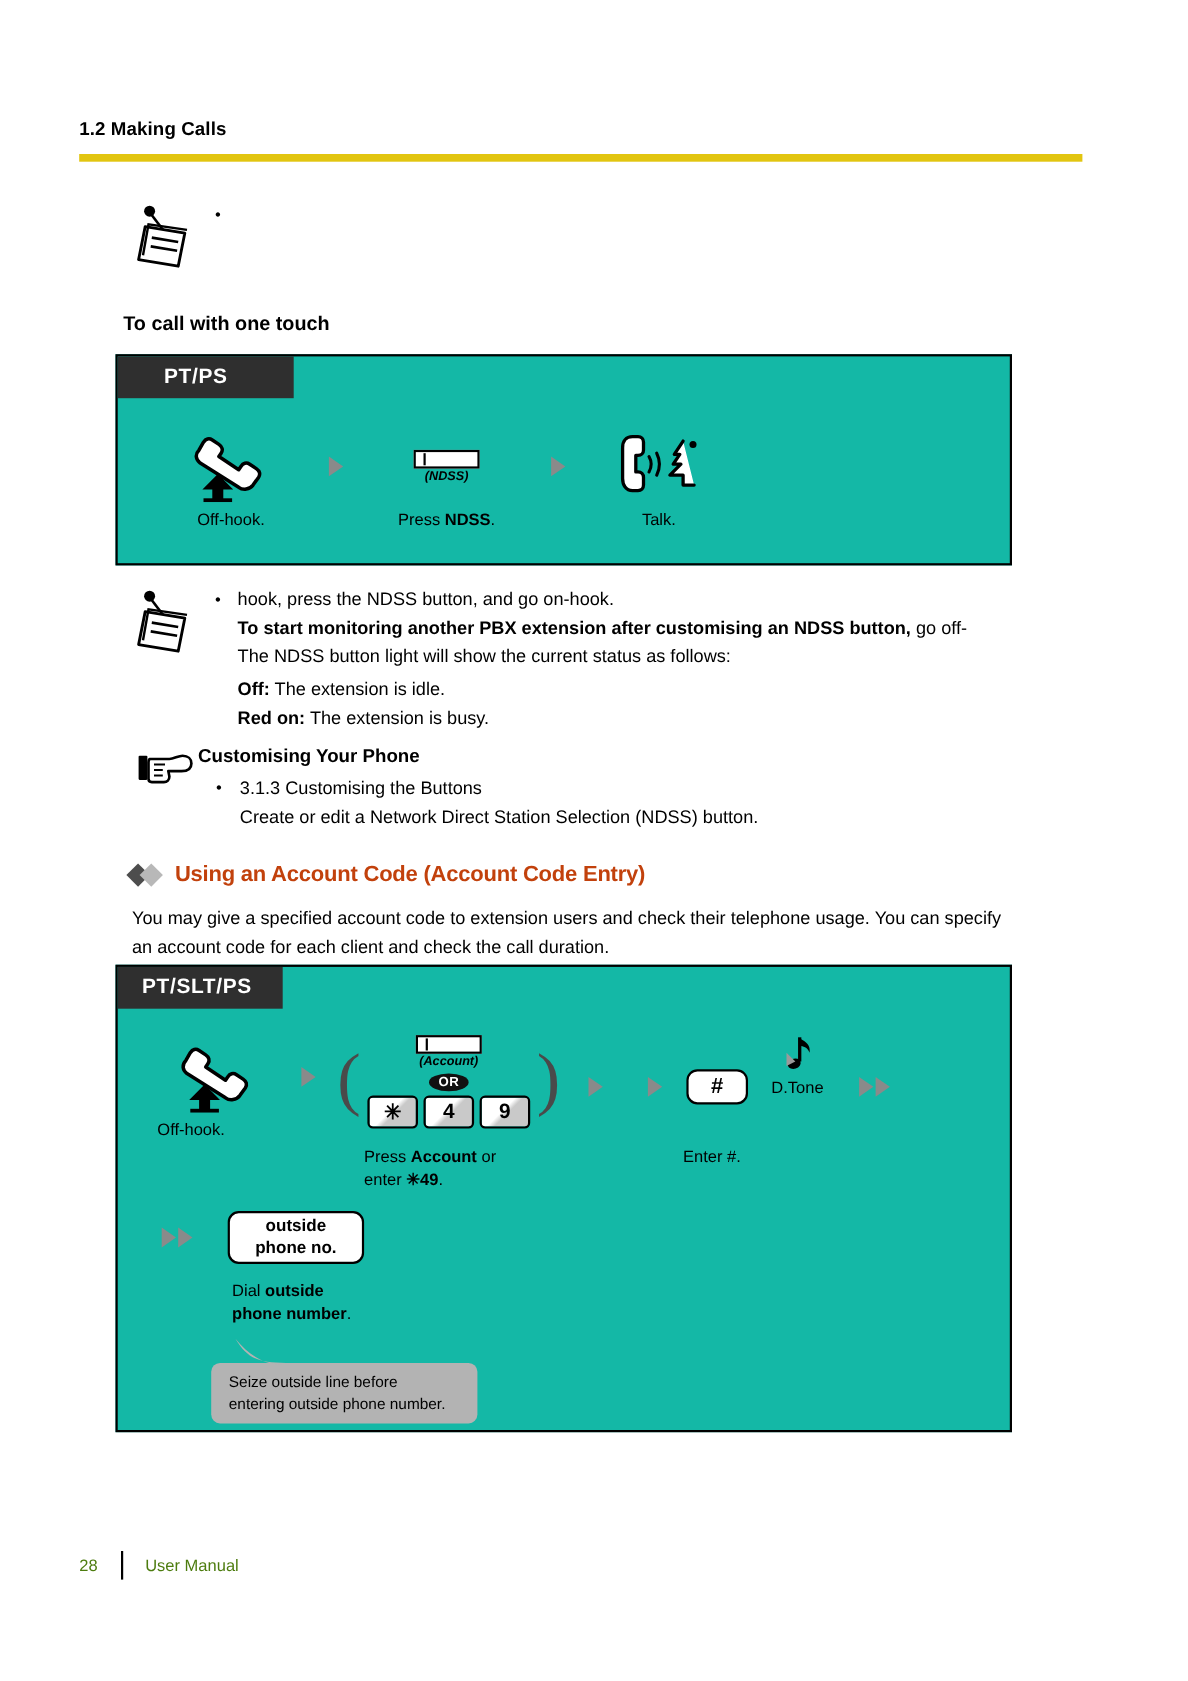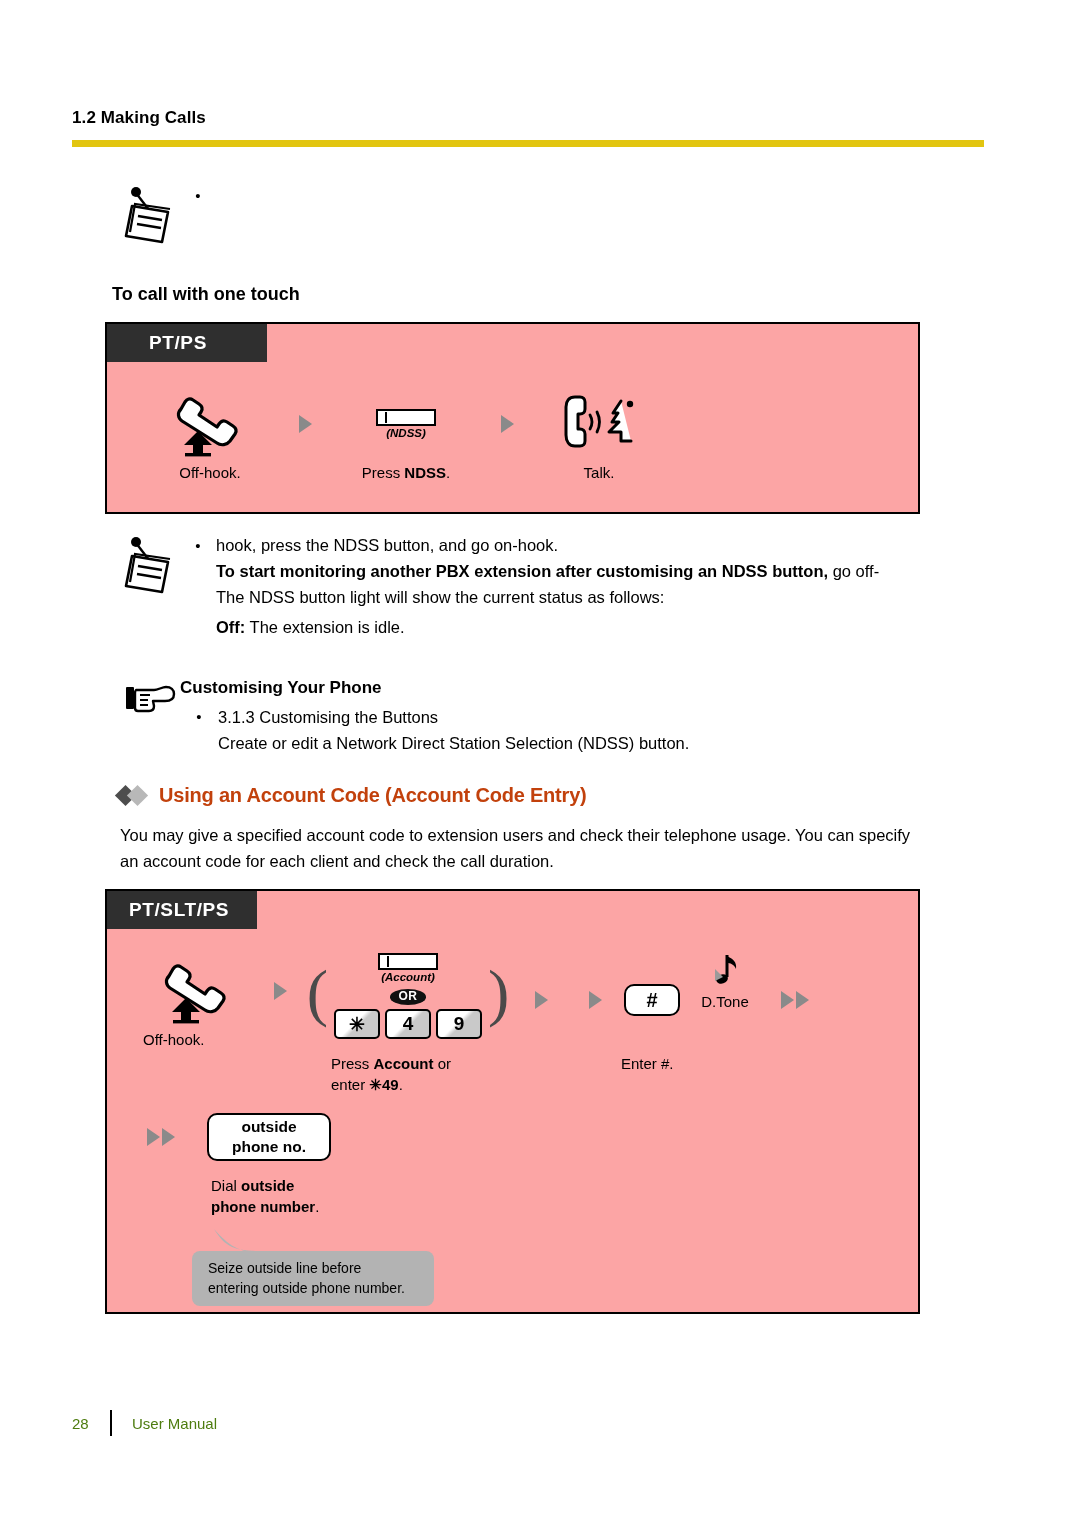--- a/index.html
+++ b/index.html
@@ -70,21 +70,21 @@
     position: absolute;
     font-size: 18px;
     font-weight: bold;
     color: #000;
   }
 
   
   .step-box {
     position: absolute;
     border: 2px solid #000;
-    background: #fca5a5;
+    background: #14b8a6;
     box-sizing: border-box;
   }
   .step-tab {
     position: absolute;
     top: 0;
     left: 0;
     background: #2f2f2f;
     color: #ffffff;
     font-size: 19px;
     font-weight: bold;
@@ -364,20 +364,21 @@
       <line x1="19" y1="42" x2="43" y2="46" stroke="#000" stroke-width="2.4"></line>
     </svg>
   </div>
   <div class="note-bullet">•</div>
   <div class="note-text" style="width:770px;">
     <div>hook, press the NDSS button, and go on-hook.</div>
     <div><b>To start monitoring another PBX extension after customising an NDSS button,</b><span> go off-</span></div>
     <div>The NDSS button light will show the current status as follows:</div>
     <div style="height:4px"></div>
     <div><b>Off:</b><span> The extension is idle.</span></div>
+    <div><b>Red on:</b><span> The extension is busy.</span></div>
   </div>
 </div>
 
 <div class="note-block" style="left:124px; top:676px; width:880px;">
   <div class="note-icon" style="width:56px; flex:0 0 56px; height:44px;">
     <svg width="56" height="44" viewBox="0 0 56 44">
       <g fill="#000">
         <rect x="2" y="11" width="8" height="22" rx="1"></rect>
       </g>
       <g fill="#fff" stroke="#000" stroke-width="2.4" stroke-linejoin="round">
@@ -402,21 +403,21 @@
   <span class="dia dia-dark"></span>
   <span class="dia dia-light"></span>
   <span class="bh-text">Using an Account Code (Account Code Entry)</span>
 </div>
 
 <div class="para" style="left:120px; top:822px; width:880px;">
   <div>You may give a specified account code to extension users and check their telephone usage. You can specify</div>
   <div>an account code for each client and check the call duration.</div>
 </div>
 
-<div class="step-box" style="left:105px; top:877px; width:815px; height:425px;margin-top:12px;">
+<div class="step-box" style="left:105px; top:877px; width:815px; height:425px;">
   <div class="step-tab" style="width:150px; height:38px; padding-left:22px;">PT/SLT/PS</div>
 
   <div class="flow-row" style="left:32px; top:62px;">
 
     <div class="flow-cell" style="width:118px;">
       <div class="flow-art">
         <svg width="78" height="66" viewBox="0 0 78 66">
           <g stroke="#000" stroke-width="3.2" fill="#fff" stroke-linejoin="round">
             <path d="M10 18 C6 22 7 27 11 30 L46 52 C50 55 56 54 59 50 L64 43 C66 40 65 37 62 35 L56 31 C53 29 50 30 48 33 L46 36 L28 24 L30 21 C32 18 31 15 28 13 L22 9 C19 7 16 8 14 11 Z"></path>
           </g>

